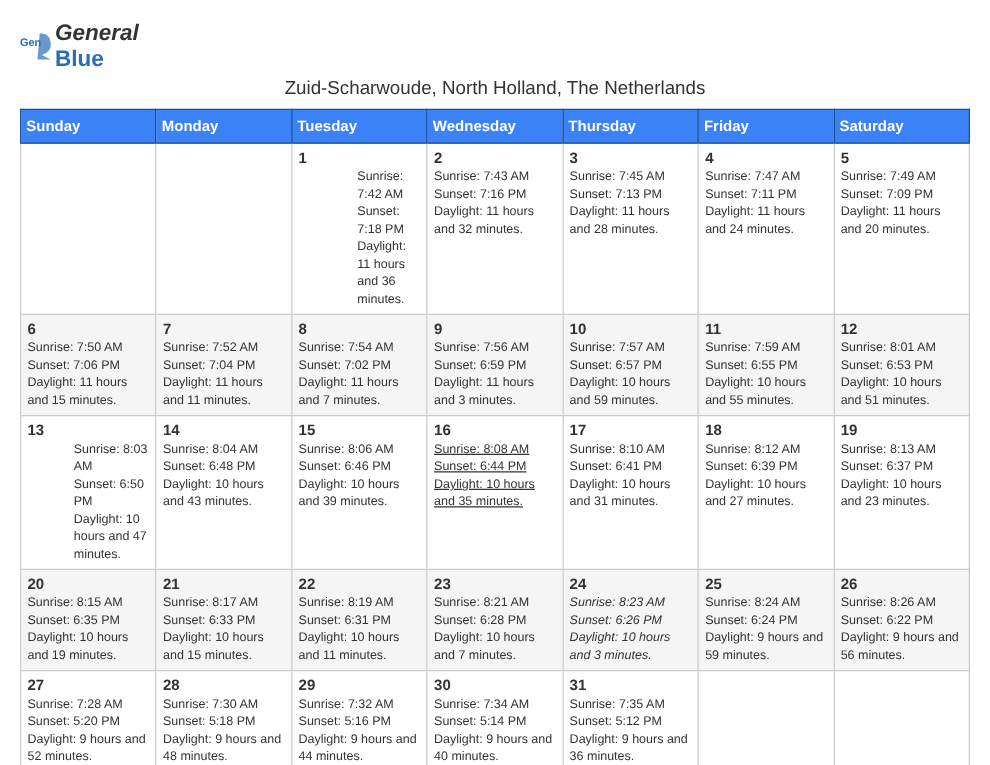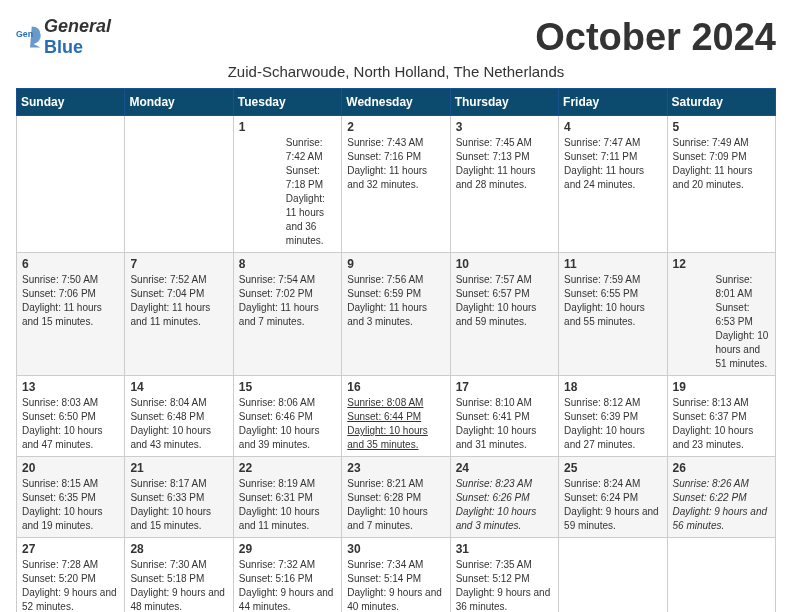--- a/index.html
+++ b/index.html
@@ -47,21 +47,21 @@
       font-size: 15px;
       color: #333;
       margin-bottom: 8px;
     }
     table {
       width: 100%;
       border-collapse: collapse;
       table-layout: fixed;
     }
     thead tr th {
-      background-color: #0c4a6e;
+      background-color: #3b82f6;
       color: #fff;
       font-size: 12px;
       padding: 6px 4px;
       text-align: left;
       border: 1px solid #1a5090;
     }
     tbody tr td {
       border: 1px solid #ccc;
       vertical-align: top;
       padding: 4px 5px;
@@ -94,21 +94,20 @@
     <svg class="logo-icon" viewBox="0 0 32 32" xmlns="http://www.w3.org/2000/svg">
       <text x="0" y="16" font-size="10" fill="#2a6db5" font-weight="bold">Gen</text>
       <path d="M18 4 Q28 4 28 14 Q28 22 20 24 L28 28 L16 28 Z" fill="#2a6db5" opacity="0.7"></path>
       <path d="M20 6 Q30 8 28 18 L24 22 Q30 14 20 6Z" fill="#5ba3e0" opacity="0.5"></path>
     </svg>
     <div>
       <span class="logo-text-general">General</span><br>
       <span class="logo-text-blue">Blue</span>
     </div>
   </div>
-  <div class="month-title">October 2024</div>
 </div>
 
 <div class="subtitle">Zuid-Scharwoude, North Holland, The Netherlands</div>
 
 <table>
   <thead>
     <tr>
       <th>Sunday</th>
       <th>Monday</th>
       <th>Tuesday</th>
@@ -185,29 +184,29 @@
 Daylight: 10 hours and 59 minutes.</div>
         </td>
         <td>
           <span class="day-number">11</span>
           <div class="day-info" style="white-space: pre-line;">Sunrise: 7:59 AM
 Sunset: 6:55 PM
 Daylight: 10 hours and 55 minutes.</div>
         </td>
         <td>
           <span class="day-number">12</span>
-          <div class="day-info" style="white-space: pre-line; margin-left: 43px;">Sunrise: 8:01 AM
+          <div class="day-info" style="white-space: pre-line;">Sunrise: 8:01 AM
 Sunset: 6:53 PM
 Daylight: 10 hours and 51 minutes.</div>
         </td>
       </tr>
       <tr>
         <td>
           <span class="day-number">13</span>
-          <div class="day-info" style="white-space: pre-line;">Sunrise: 8:03 AM
+          <div class="day-info" style="white-space: pre-line; margin-left: 37px;">Sunrise: 8:03 AM
 Sunset: 6:50 PM
 Daylight: 10 hours and 47 minutes.</div>
         </td>
         <td>
           <span class="day-number">14</span>
           <div class="day-info" style="white-space: pre-line;">Sunrise: 8:04 AM
 Sunset: 6:48 PM
 Daylight: 10 hours and 43 minutes.</div>
         </td>
         <td>
@@ -273,21 +272,21 @@
 Daylight: 10 hours and 3 minutes.</div>
         </td>
         <td>
           <span class="day-number">25</span>
           <div class="day-info" style="white-space: pre-line;">Sunrise: 8:24 AM
 Sunset: 6:24 PM
 Daylight: 9 hours and 59 minutes.</div>
         </td>
         <td>
           <span class="day-number">26</span>
-          <div class="day-info" style="white-space: pre-line; font-style: italic;">Sunrise: 8:26 AM
+          <div class="day-info" style="white-space: pre-line;">Sunrise: 8:26 AM
 Sunset: 6:22 PM
 Daylight: 9 hours and 56 minutes.</div>
         </td>
       </tr>
       <tr>
         <td>
           <span class="day-number">27</span>
           <div class="day-info" style="white-space: pre-line;">Sunrise: 7:28 AM
 Sunset: 5:20 PM
 Daylight: 9 hours and 52 minutes.</div>

